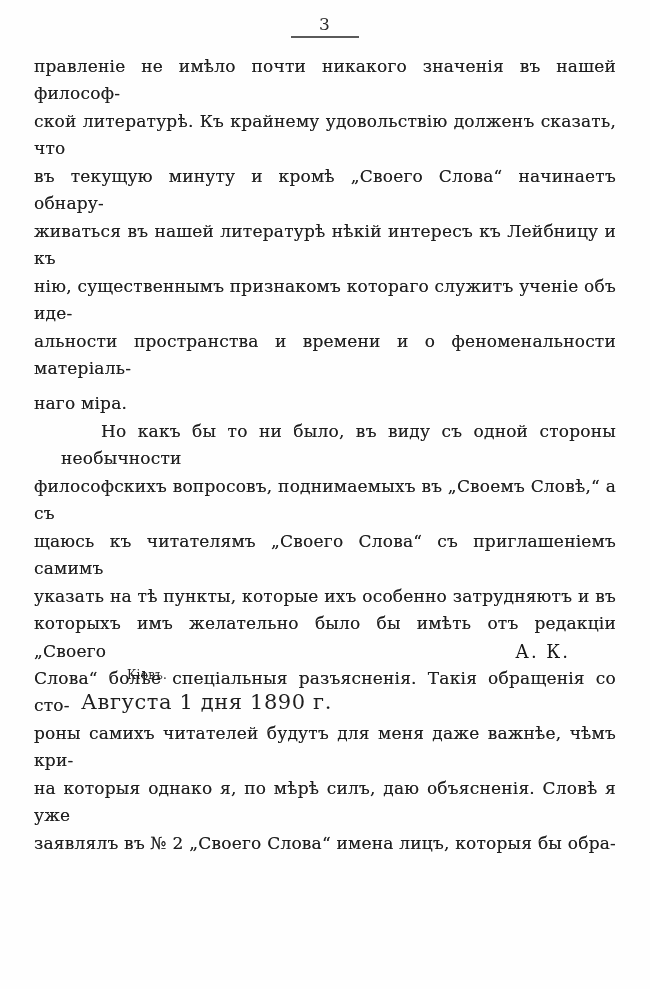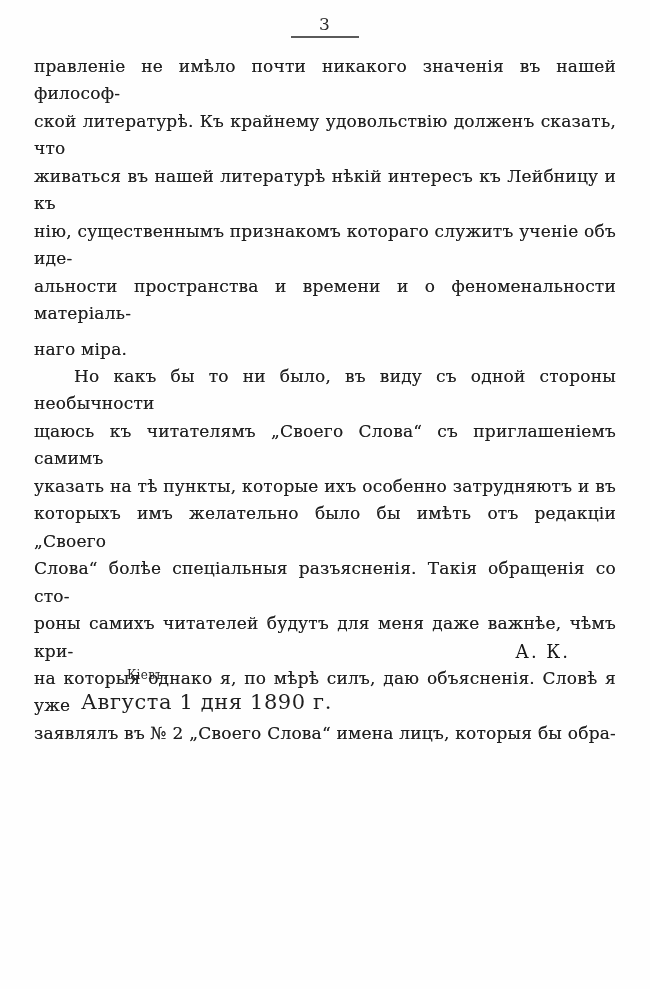--- a/index.html
+++ b/index.html
@@ -49,20 +49,21 @@
     letter-spacing: 0.2px;
     text-shadow: 0 0 0.4px rgba(20,20,20,0.55);
   }
   .line {
     text-align: justify;
     text-align-last: justify;
     white-space: normal;
   }
   .line.indent {
     text-indent: 40px;
+    margin-left: 27px;
   }
   .line.last {
     text-align-last: left;
     margin-top: 8px;
   }
   .signature {
     position: absolute;
     top: 641px;
     right: 80px;
     font-size: 18px;
@@ -92,25 +93,27 @@
 
   <div class="page-header">
     <div class="page-number">3</div>
     <div class="page-number-rule"></div>
   </div>
 
   <div class="body-text">
 
   <div class="line">правленіе не имѣло почти никакого значенія въ нашей философ-</div>
       <div class="line">ской литературѣ. Къ крайнему удовольствію долженъ сказать, что</div>
+      <div class="line">въ текущую минуту и кромѣ „Своего Слова“ начинаетъ обнару-</div>
       <div class="line">живаться въ нашей литературѣ нѣкій интересъ къ Лейбницу и къ</div>
       <div class="line">нію, существеннымъ признакомъ котораго служитъ ученіе объ иде-</div>
       <div class="line">альности пространства и времени и о феноменальности матеріаль-</div>
       <div class="line last">наго міра.</div>
       <div class="line indent">Но какъ бы то ни было, въ виду съ одной стороны необычности</div>
+      <div class="line">философскихъ вопросовъ, поднимаемыхъ въ „Своемъ Словѣ,“ а съ</div>
       <div class="line">щаюсь къ читателямъ „Своего Слова“ съ приглашеніемъ самимъ</div>
       <div class="line">указать на тѣ пункты, которые ихъ особенно затрудняютъ и въ</div>
       <div class="line">которыхъ имъ желательно было бы имѣть отъ редакціи „Своего</div>
       <div class="line">Слова“ болѣе спеціальныя разъясненія. Такія обращенія со сто-</div>
       <div class="line">роны самихъ читателей будутъ для меня даже важнѣе, чѣмъ кри-</div>
       <div class="line">на которыя однако я, по мѣрѣ силъ, даю объясненія. Словѣ я уже</div>
       <div class="line">заявлялъ въ № 2 „Своего Слова“ имена лицъ, которыя бы обра-</div>
     </div>
 
   <div class="signature">А. К.</div>

